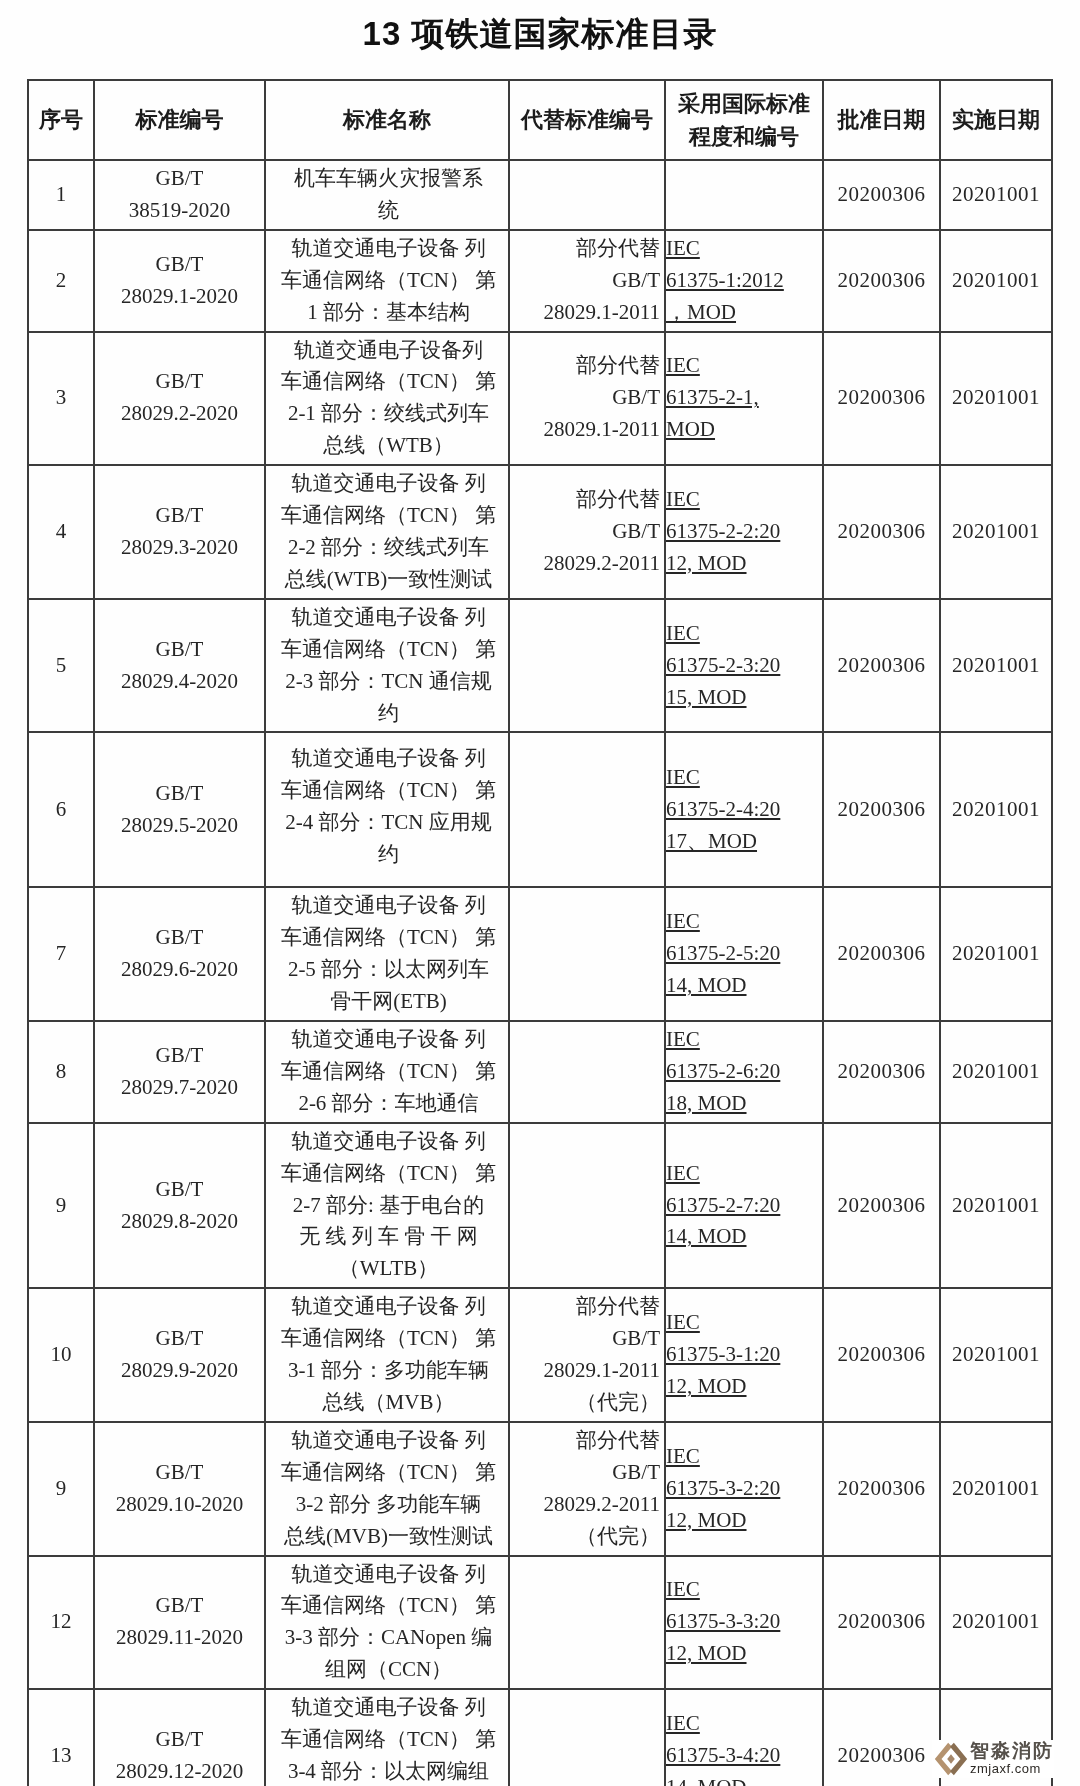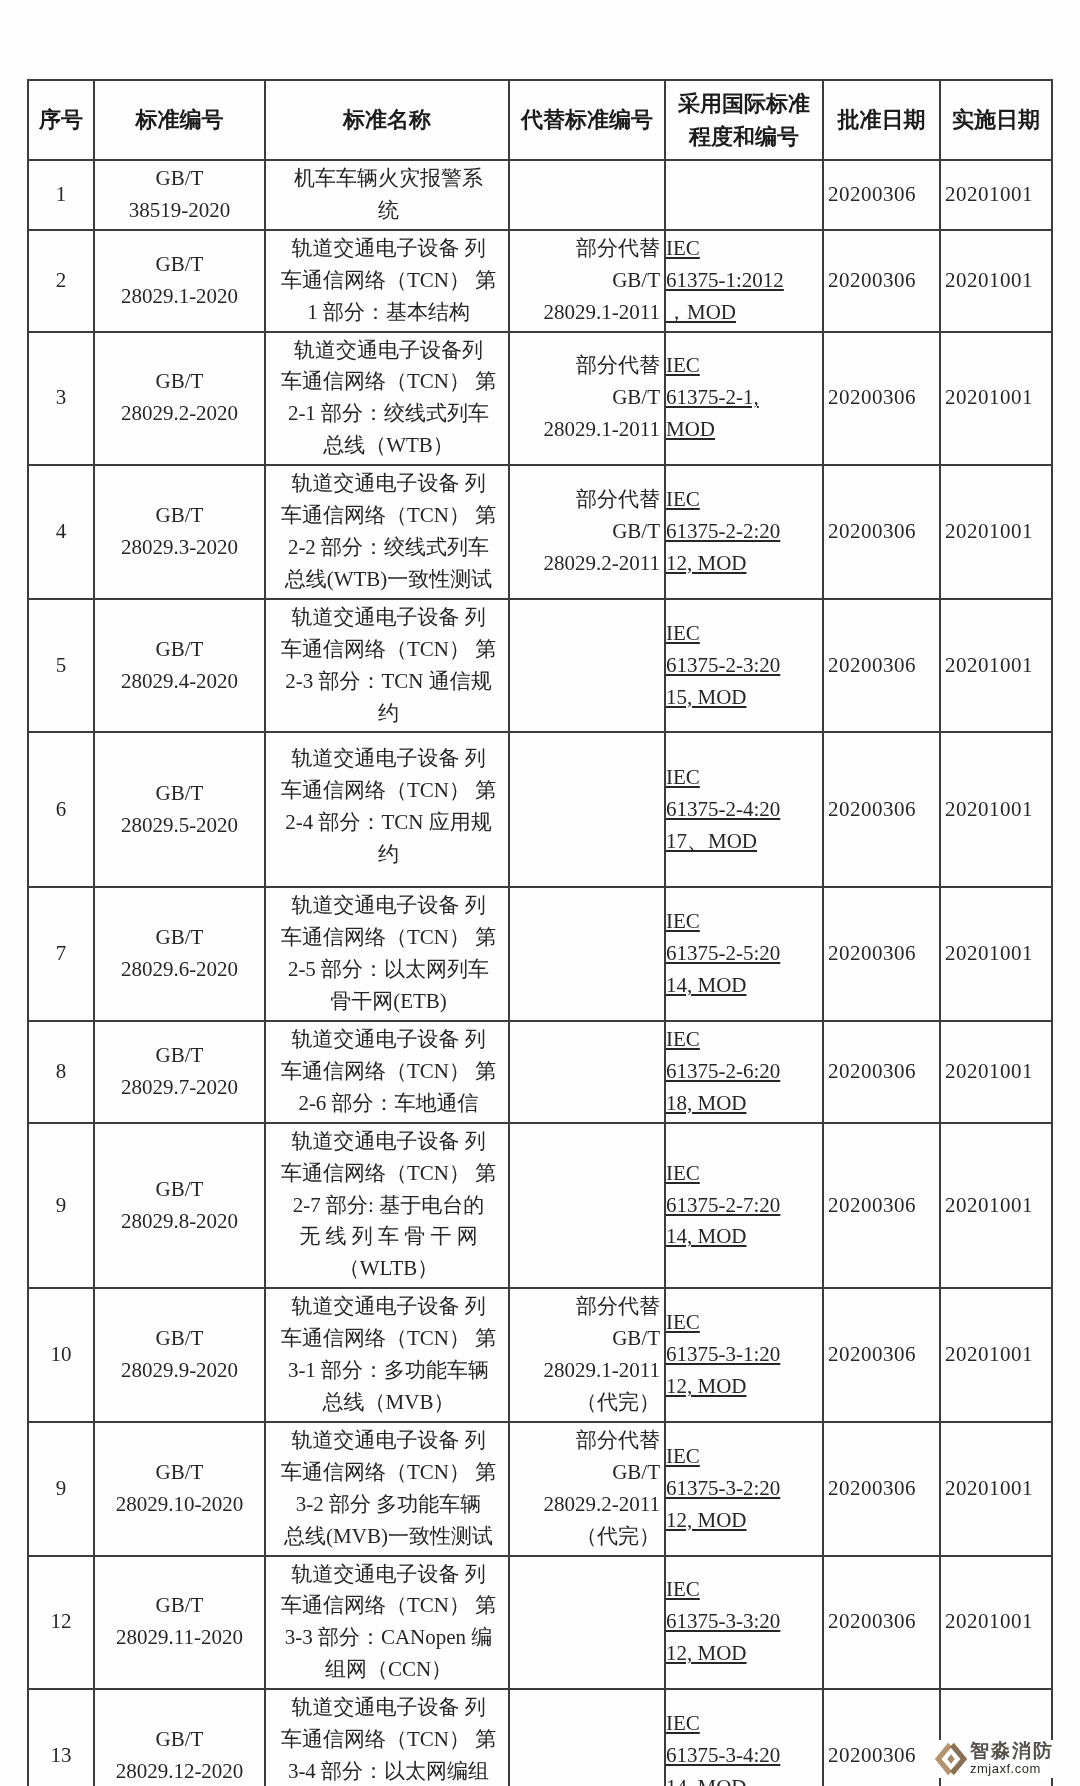--- a/index.html
+++ b/index.html
@@ -37,21 +37,21 @@
   }
   .std-table th{
     font-size:22px;font-weight:bold;text-align:center;
     color:#1c1c1c;
   }
   td.c-no{text-align:center;}
   td.c-code{text-align:center;}
   td.c-name{text-align:center;padding-left:9px;padding-right:6px;}
   td.c-replaced{text-align:right;padding-left:4px;}
   td.c-intl{text-align:left;padding-left:0;text-decoration:underline;}
-  td.c-approved,td.c-implemented{text-align:left;letter-spacing:0.5px;}
+  td.c-approved,td.c-implemented{text-align:center;letter-spacing:0.5px;}
   tr.vtop td.c-name{vertical-align:top;padding-top:10px;}
   .watermark{
     position:absolute;right:26px;bottom:8px;
     display:flex;align-items:center;
     background:#fff;
   }
   .wm-text{display:flex;flex-direction:column;line-height:1.1;}
   .wm-brand{
     font-family:"Liberation Sans","DejaVu Sans",sans-serif;
     font-size:19px;font-weight:600;color:#55504a;letter-spacing:2px;
@@ -59,20 +59,21 @@
   .wm-site{
     font-family:"Liberation Sans","DejaVu Sans",sans-serif;
     font-size:13px;font-weight:400;color:#2e2a26;letter-spacing:0.5px;
   }
 </style>
 </head>
 <body>
 
 <div class="page">
 
+  <h1 class="doc-title">13 项铁道国家标准目录</h1>
 
   <table class="std-table">
     <colgroup>
       <col style="width:66px">
       <col style="width:171px">
       <col style="width:244px">
       <col style="width:156px">
       <col style="width:158px">
       <col style="width:117px">
       <col style="width:112px">

